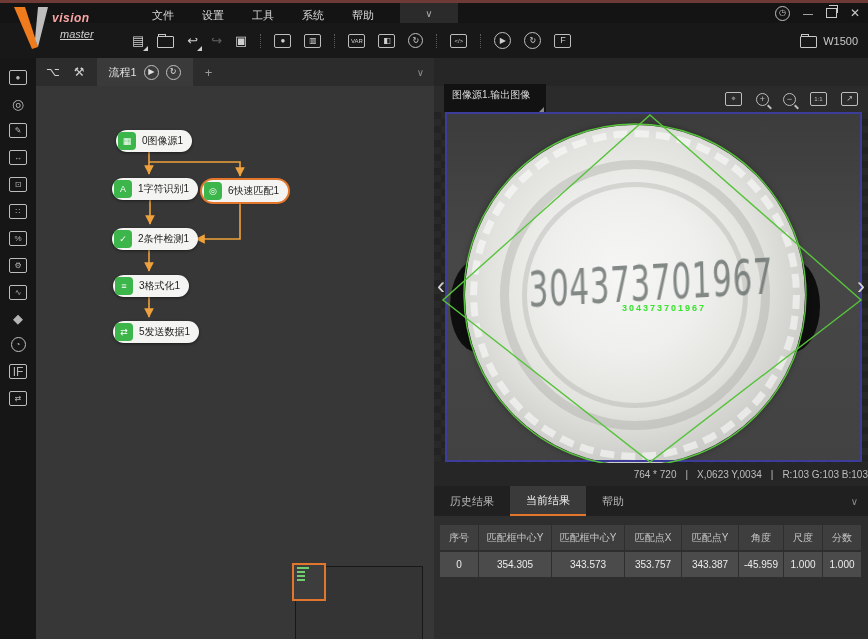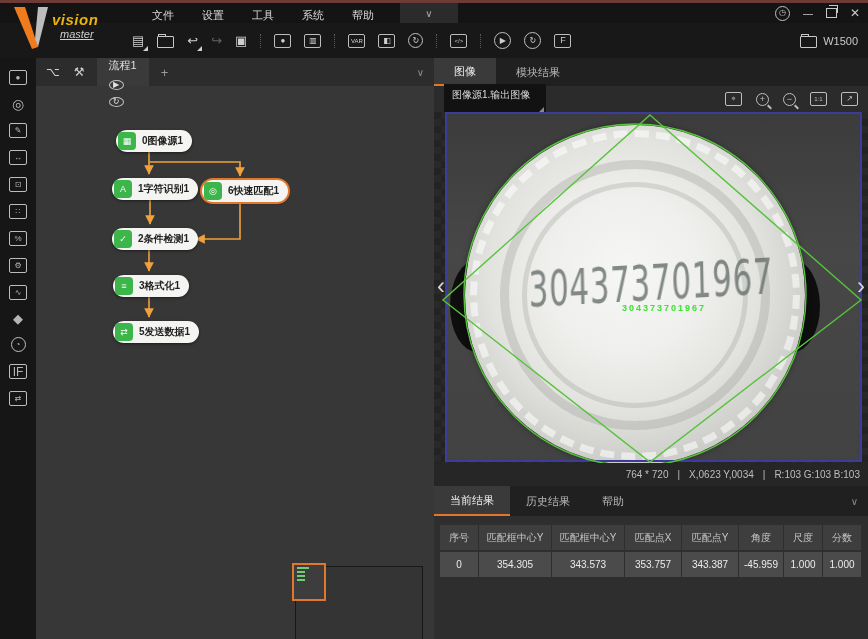--- a/index.html
+++ b/index.html
@@ -12,21 +12,21 @@
   .tb-chevron{position:absolute;left:400px;top:0;width:58px;height:20px;background:#2b2b2b;color:#aaa;
        display:flex;align-items:center;justify-content:center;font-size:10px;}
   .wctrl{position:absolute;right:8px;top:0;height:20px;display:flex;gap:13px;align-items:center;font-size:12px;color:#c9c9c9;}
   .cicon{display:inline-flex;align-items:center;justify-content:center;width:15px;height:15px;
        border:1px solid #c0c0c0;border-radius:50%;font-size:8px;line-height:1;box-sizing:border-box;}
   .restore{width:9px;height:8px;border:1px solid #c9c9c9;position:relative;display:inline-block;}
   .restore:after{content:"";position:absolute;left:2px;top:-4px;width:8px;height:7px;border:1px solid #c9c9c9;border-left:none;border-bottom:none;}
   
   .logo{position:absolute;left:8px;top:5px;width:130px;height:48px;z-index:9;}
   .logo svg{position:absolute;left:0;top:0;}
-  .logo .t1{position:absolute;left:44px;top:6px;font-size:15px;font-weight:bold;font-style:italic;color:#eab308;letter-spacing:.5px;}
+  .logo .t1{position:absolute;left:44px;top:6px;font-size:12px;font-weight:bold;font-style:italic;color:#fca5a5;letter-spacing:.5px;}
   .logo .t2{position:absolute;left:52px;top:23px;font-size:11px;font-style:italic;color:#cfcfcf;text-decoration:underline;}
   
   .toolbar{position:absolute;top:23px;left:0;right:0;height:35px;background:#181818;display:flex;align-items:center;}
   .ticons{margin-left:132px;display:flex;align-items:center;gap:13px;font-size:13px;color:#cfcfcf;}
   .tsep{width:0;height:14px;border-left:1px dotted #5a5a5a;}
   .sicon{display:inline-flex;align-items:center;justify-content:center;min-width:17px;height:14px;
        border:1px solid #bdbdbd;border-radius:2px;font-size:8px;line-height:1;padding:0 1px;box-sizing:border-box;}
   .g{display:inline-block;line-height:1;}
   .dim{opacity:.4;}
   .corner{position:relative;}
@@ -35,30 +35,30 @@
   .folder:before{content:"";position:absolute;left:0;top:-3px;width:6px;height:2px;border:1px solid #c8c8c8;border-bottom:none;}
   .ws{position:absolute;right:10px;top:0;height:35px;display:flex;gap:6px;align-items:center;font-size:11px;color:#c8c8c8;}
   
   .leftbar{position:absolute;left:0;top:58px;width:36px;bottom:0;background:#161616;display:flex;flex-direction:column;
        align-items:center;padding-top:12px;gap:12px;font-size:12px;color:#b5b5b5;box-sizing:border-box;}
   .leftbar .sicon{min-width:18px;height:15px;}
   
   .flow{position:absolute;left:36px;top:58px;width:398px;bottom:0;background:#373737;}
   .fhead{position:absolute;top:0;left:0;right:0;height:28px;background:#2c2c2c;display:flex;align-items:center;font-size:12px;}
   .fhead .hic{margin-left:10px;color:#cfcfcf;}
-  .ftab{display:flex;align-items:flex-start;gap:7px;background:#3a3a3a;height:28px;padding:0 12px;margin-left:12px;font-size:11px;color:#e0e0e0;flex-direction:column;}
+  .ftab{display:flex;align-items:center;gap:7px;background:#3a3a3a;height:28px;padding:0 12px;margin-left:12px;font-size:11px;color:#e0e0e0;}
   .fplus{margin-left:12px;color:#9a9a9a;font-size:13px;}
   .fchev{position:absolute;right:10px;color:#8a8a8a;font-size:10px;}
   .fcanvas{position:absolute;top:28px;left:0;right:0;bottom:0;overflow:hidden;}
   .node{position:absolute;height:22px;background:#f4f4f2;border-radius:11px;display:flex;align-items:center;
        box-shadow:0 1px 3px rgba(0,0,0,.5);font-size:10px;color:#222;}
   .node.sel{box-shadow:0 0 0 2px #e2762c,0 1px 3px rgba(0,0,0,.5);}
   .nicon{width:18px;height:18px;margin:2px;border-radius:4px;background:#3cb54a;color:#fff;display:flex;
        align-items:center;justify-content:center;font-size:9px;flex:none;}
-  .nlabel{padding:0 9px 0 4px;font-weight:bold;white-space:nowrap;}
+  .nlabel{padding:0 9px 0 4px;font-weight:normal;white-space:nowrap;}
   .flowsvg{position:absolute;left:0;top:0;}
   .minimap{position:absolute;left:259px;top:480px;width:126px;height:92px;border:1px solid #181818;background:#343434;}
   .mviewport{position:absolute;left:-4px;top:-4px;width:30px;height:34px;border:2px solid #e2762c;background:#3d3d3d;}
   .mviewport i{display:block;width:12px;height:2px;background:#6fcf6f;margin:2px 0 0 3px;}
   .mviewport i.s{width:8px;}
   
   .right{position:absolute;left:434px;top:58px;right:0;bottom:0;background:#262626;}
   .rtabs{position:absolute;top:0;left:0;right:0;height:28px;background:#202020;display:flex;}
   .rtab{padding:0 20px;display:flex;align-items:center;font-size:11px;color:#b5b5b5;box-sizing:border-box;}
   .rtab.active{background:#3a3a3a;color:#eee;border-bottom:2px solid #e2762c;}
@@ -86,21 +86,21 @@
        border:5px solid rgba(140,140,135,.25);box-sizing:border-box;}
   .stamp{position:absolute;left:94px;top:148px;font-size:47px;color:rgba(105,113,110,.82);
        transform:scale(.66,1.06) rotate(-2deg);transform-origin:left top;letter-spacing:1px;
        filter:blur(.4px);font-family:"DejaVu Sans",sans-serif;white-space:nowrap;}
   .ocr{position:absolute;left:188px;top:191px;font-size:9px;font-weight:bold;color:#38e42d;letter-spacing:2px;
        filter:blur(.4px);white-space:nowrap;}
   .nav{position:absolute;top:162px;font-size:24px;color:#d5d5d5;line-height:1;}
   .ovl{position:absolute;left:0;top:0;}
   
   .status{position:absolute;top:405px;left:0;right:0;height:23px;background:#262626;display:flex;align-items:center;
-       justify-content:flex-end;gap:9px;font-size:10px;color:#bdbdbd;padding-right:8px;box-sizing:border-box;}
+       justify-content:flex-end;gap:9px;font-size:10px;color:#bdbdbd;padding-right:0;box-sizing:border-box;}
   
   .restabs{position:absolute;top:428px;left:0;right:0;height:30px;background:#202020;display:flex;align-items:center;}
   .rtab2{padding:0 16px;height:30px;display:flex;align-items:center;font-size:11px;color:#b5b5b5;box-sizing:border-box;}
   .rtab2.active{background:#3a3a3a;border-bottom:2px solid #e2762c;color:#eee;}
   .rchev{position:absolute;right:10px;color:#8a8a8a;font-size:10px;}
   
   .tablewrap{position:absolute;top:458px;left:0;right:0;bottom:0;background:#2e2e2e;padding:9px 6px;box-sizing:border-box;}
   .trow{display:flex;gap:1px;}
   .th,.td{display:flex;align-items:center;justify-content:center;height:25px;font-size:10px;flex:none;box-sizing:border-box;}
   .th{background:#3e3e3e;color:#c6c6c6;}
@@ -301,24 +301,20 @@
             <i class="s"></i>
             <i class="s"></i>
             <i class="s"></i>
         </div>
 
       </div>
     </div>
   </div>
 
   <div class="right">
-    <div class="rtabs">
-      <div class="rtab active">图像</div>
-      <div class="rtab">模块结果</div>
-    </div>
 
     <div class="imgbar">
       <div class="srcsel">图像源1.输出图像</div>
       <div class="vicons">
         <span class="sicon">
             <span>⌖</span>
           </span>
         <span class="mag">
             <span>+</span>
           </span>
@@ -355,22 +351,22 @@
 
     <div class="status">
       <span>764 * 720</span>
       <span>|</span>
       <span>X,0623 Y,0034</span>
       <span>|</span>
       <span>R:103 G:103 B:103</span>
     </div>
 
     <div class="restabs">
+      <div class="rtab2">历史结果</div>
       <div class="rtab2 active">当前结果</div>
-      <div class="rtab2">历史结果</div>
       <div class="rtab2">帮助</div>
       <span class="rchev">∨</span>
     </div>
 
     <div class="tablewrap">
       <div class="trow">
         <div class="th c1">序号</div>
         <div class="th c2">匹配框中心Y</div>
         <div class="th c3">匹配框中心Y</div>
         <div class="th c4">匹配点X</div>

